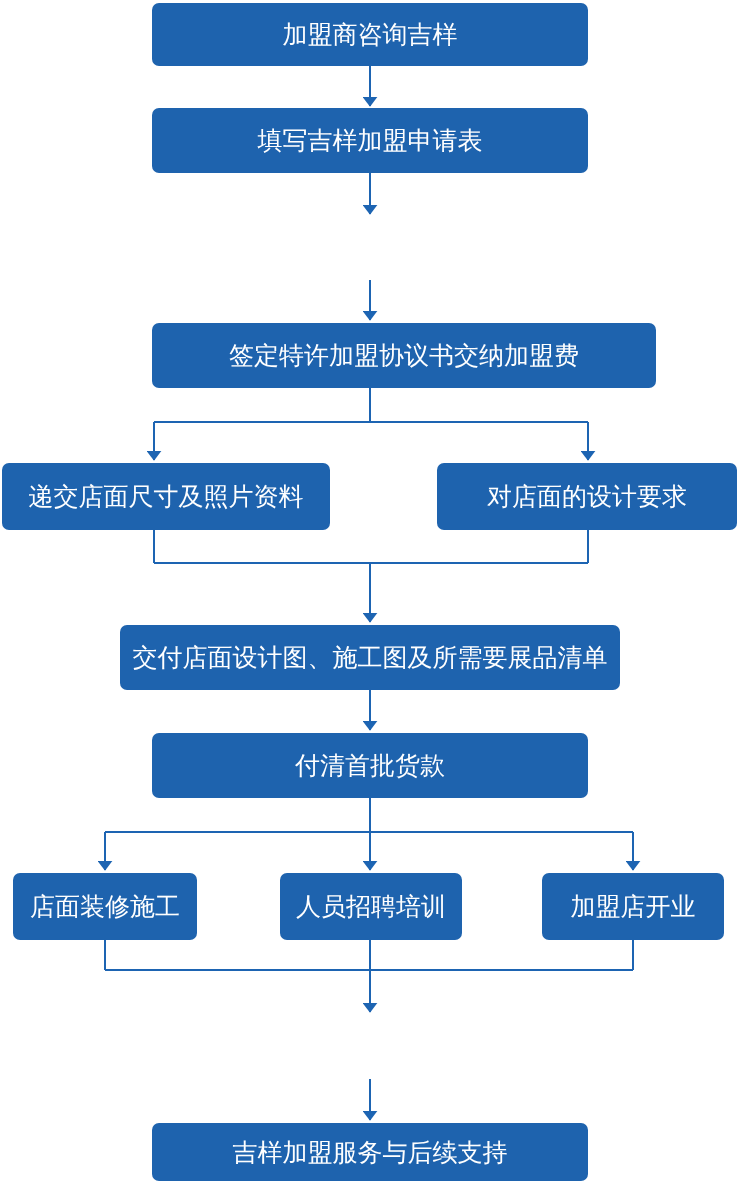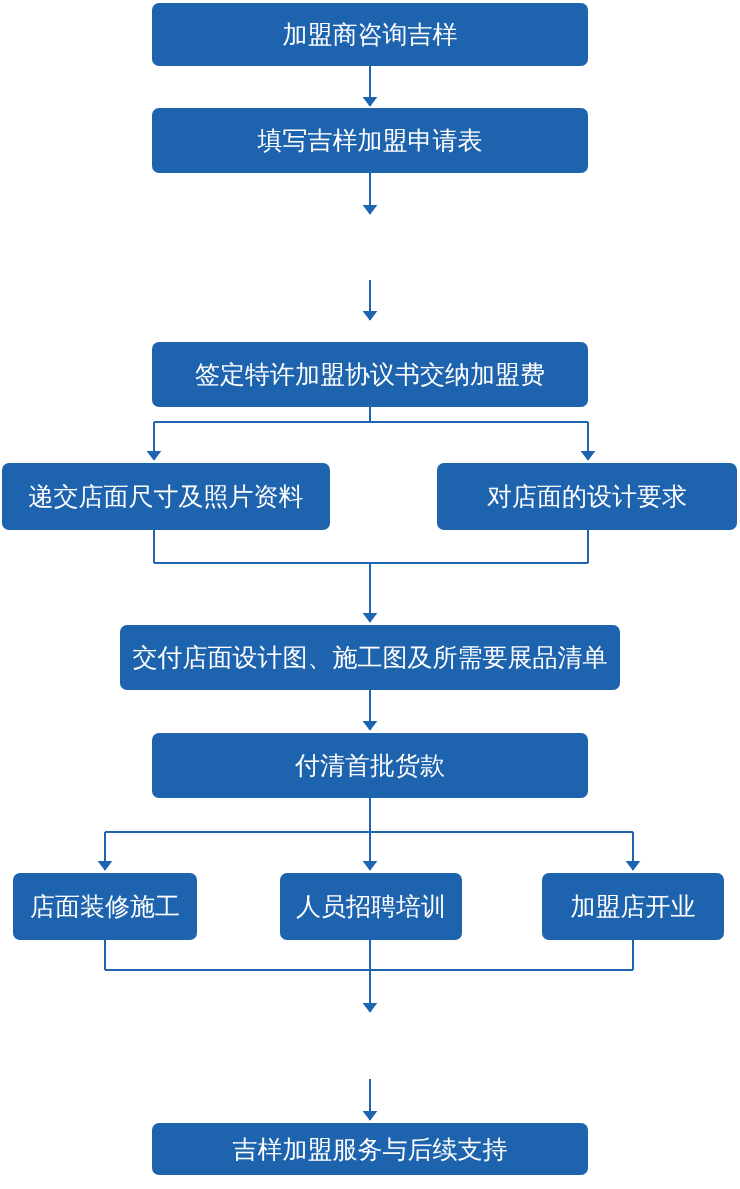--- a/index.html
+++ b/index.html
@@ -71,32 +71,32 @@
 
       <path d="M370,1079 V1120" marker-end="url(#arrow)"></path>
     </g>
   </svg>
 
   <div class="node" style="left:152px; top:3px;    width:436px; height:63px">加盟商咨询吉样</div>
 
   <div class="node" style="left:152px; top:108px;  width:436px; height:65px">填写吉样加盟申请表</div>
 
 
-  <div class="node" style="left:152px; top:342px;  width:436px; height:65px">签定特许加盟协议书交纳加盟费</div>
+  <div class="node" style="left:152px; top:323px;  width:504px; height:65px">签定特许加盟协议书交纳加盟费</div>
 
   <div class="node" style="left:2px;   top:463px;  width:328px; height:67px">递交店面尺寸及照片资料</div>
 
   <div class="node" style="left:437px; top:463px;  width:300px; height:67px">对店面的设计要求</div>
 
   <div class="node" style="left:120px; top:625px;  width:500px; height:65px">交付店面设计图、施工图及所需要展品清单</div>
 
   <div class="node" style="left:152px; top:733px;  width:436px; height:65px">付清首批货款</div>
 
   <div class="node" style="left:13px;  top:873px;  width:184px; height:67px">店面装修施工</div>
 
   <div class="node" style="left:280px; top:873px;  width:182px; height:67px">人员招聘培训</div>
 
   <div class="node" style="left:542px; top:873px;  width:182px; height:67px">加盟店开业</div>
 
 
-  <div class="node" style="left:152px; top:1123px; width:436px; height:52px">吉样加盟服务与后续支持</div>
+  <div class="node" style="left:152px; top:1123px; width:436px; height:58px">吉样加盟服务与后续支持</div>
 
 </div>
 
 </body></html>

